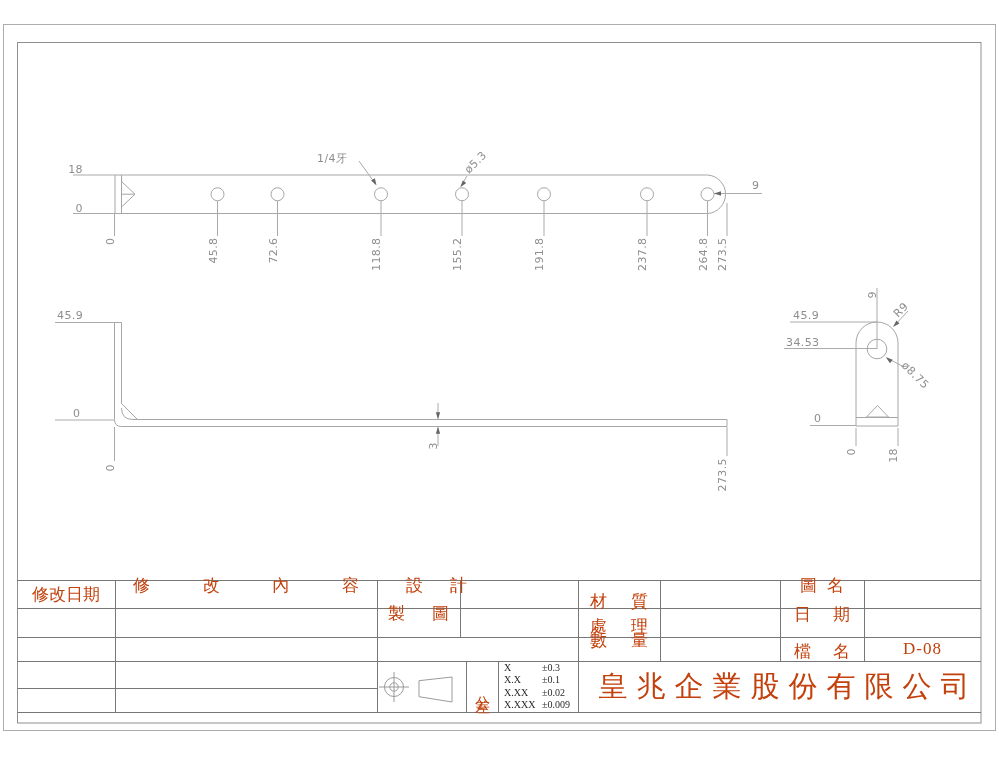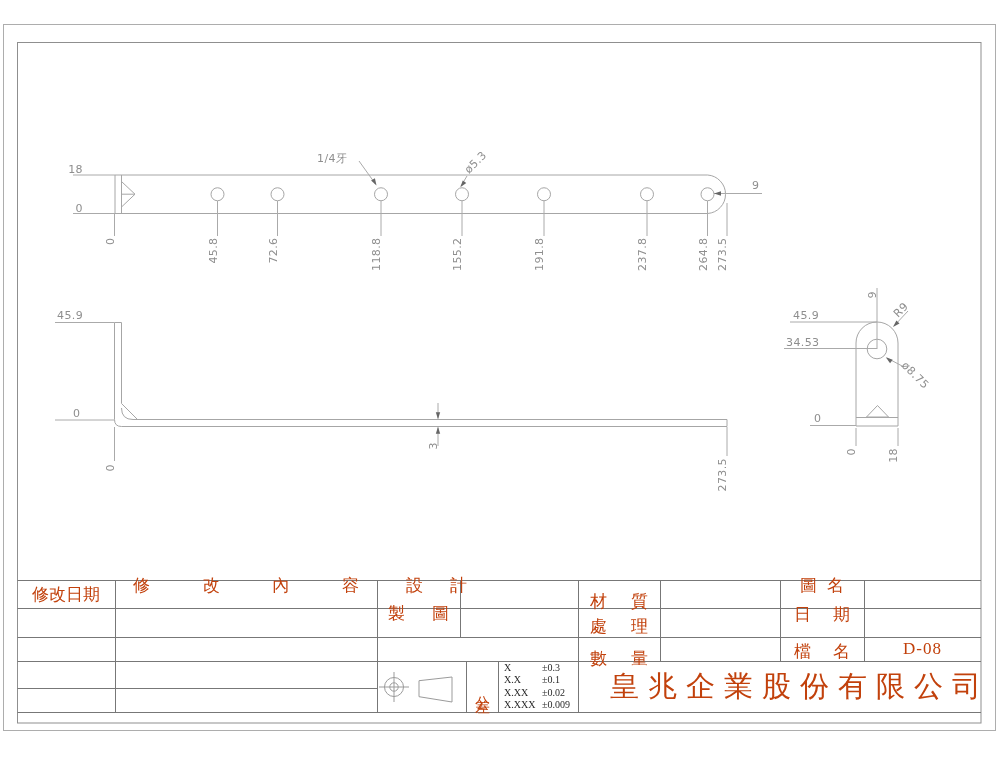--- a/index.html
+++ b/index.html
@@ -12,21 +12,21 @@
   .ctr{justify-content:center;text-align:center;}
   .spread{display:block;text-align:justify;text-align-last:justify;
           -moz-text-align-last:justify;line-height:1;}
   .spread:after{content:"";display:inline-block;width:100%;}
   .lbl{font-size:17px;}
   .tolcol{flex-direction:column;justify-content:space-around;align-items:center;font-size:15px;}
   .tolrows{flex-direction:column;justify-content:center;align-items:stretch;
            font-size:10px;color:#2a2a2a;font-family:"Liberation Serif",serif;}
   .tolrow{display:flex;line-height:12.5px;}
   .tolrow .spec{width:38px;}
-  .company{font-size:29px;letter-spacing:9px;white-space:nowrap;padding-left:9px;justify-content:flex-end;}
+  .company{font-size:29px;letter-spacing:9px;white-space:nowrap;padding-left:9px;}
   .fileno{font-size:17px;letter-spacing:1px;}
 </style>
 </head>
 <body>
 
 <div class="sheet">
 
 <svg width="999" height="758" viewBox="0 0 999 758">
 
   <g stroke="#adadad" fill="none">
@@ -189,21 +189,21 @@
 <div class="cell lbl" style="left:377px;top:607px;width:83px;height:29px;">
   <span class="spread" style="width:100%;padding:0 11px;">製圖</span>
 </div>
 
 <div class="cell lbl" style="left:578px;top:580px;width:82px;height:28px;margin-top:16px;">
   <span class="spread" style="width:100%;padding:0 12px;">材質</span>
 </div>
 <div class="cell lbl" style="left:578px;top:608px;width:82px;height:29px;">
   <span class="spread" style="width:100%;padding:0 12px;margin-top:25px;">處理</span>
 </div>
-<div class="cell lbl" style="left:578px;top:655px;width:82px;height:24px;">
+<div class="cell lbl" style="left:578px;top:637px;width:82px;height:24px;">
   <span class="spread" style="width:100%;padding:0 12px;">數量</span>
 </div>
 
 <div class="cell lbl" style="left:780px;top:580px;width:84px;height:28px;">
   <span class="spread" style="width:100%;padding:0 20px;">圖名</span>
 </div>
 <div class="cell lbl" style="left:780px;top:608px;width:84px;height:29px;">
   <span class="spread" style="width:100%;padding:0 14px;">日期</span>
 </div>
 <div class="cell lbl" style="left:780px;top:637px;width:84px;height:24px;">

